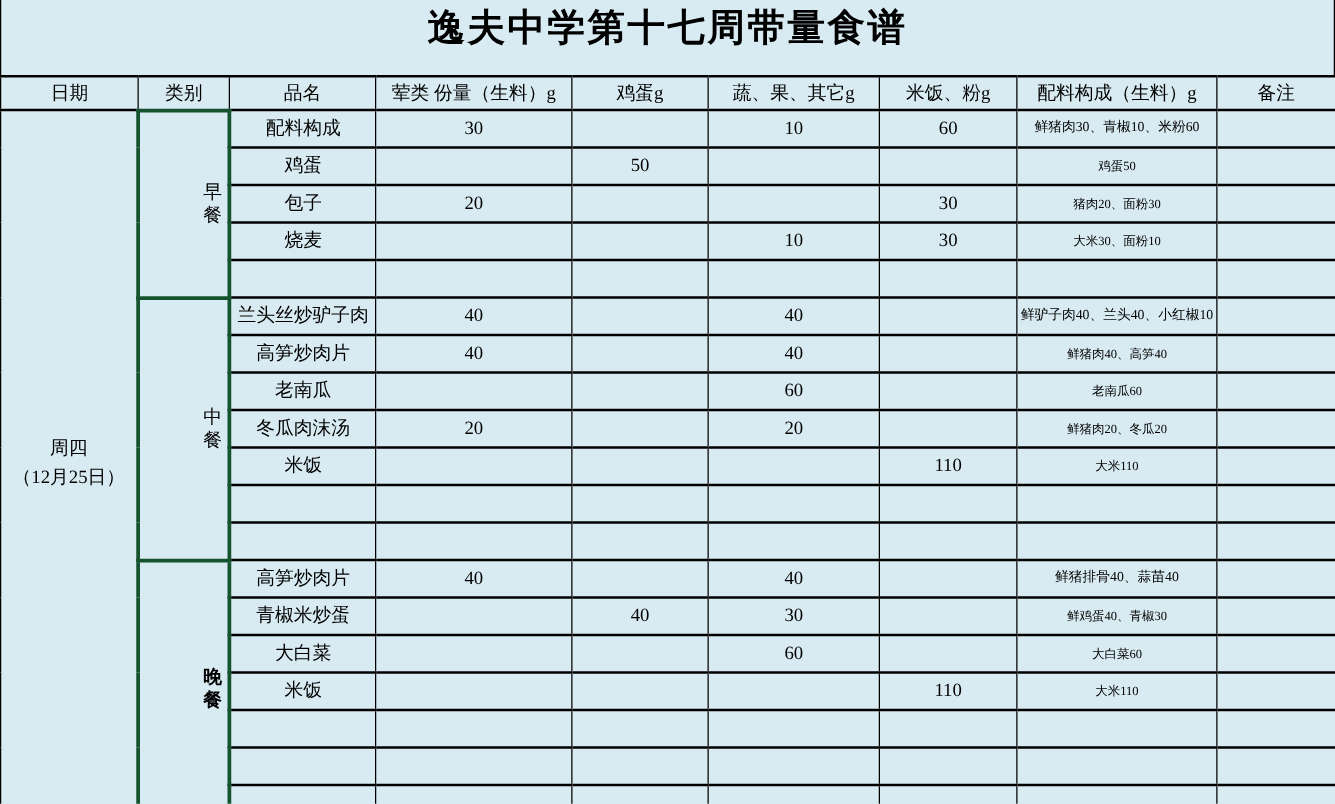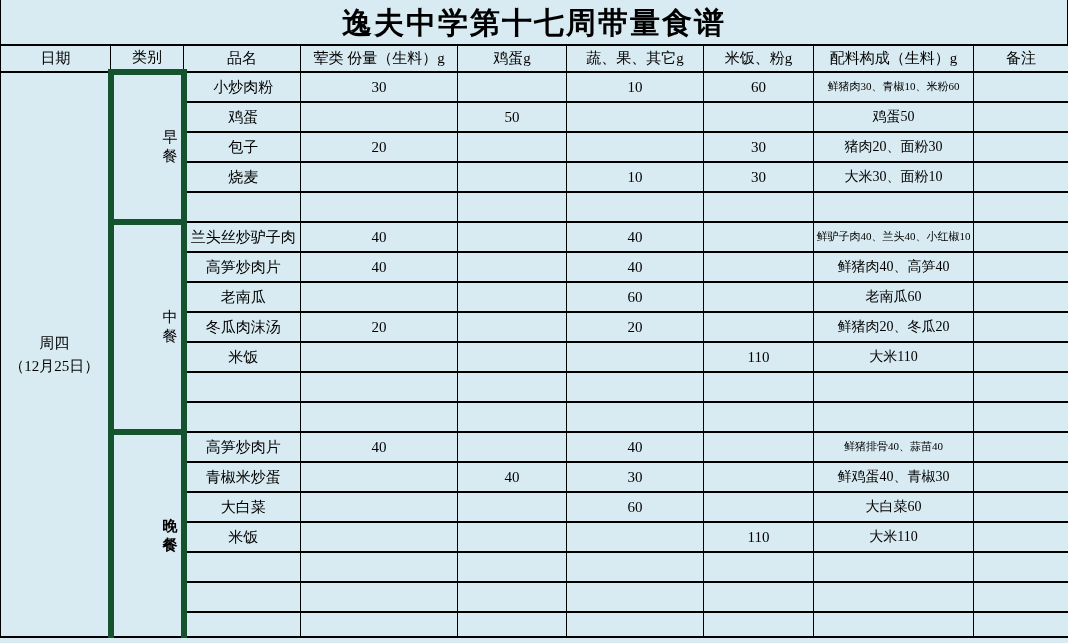--- a/index.html
+++ b/index.html
@@ -12,21 +12,21 @@
     font-family: "Liberation Serif", "DejaVu Serif", serif;
   }
   .page {
     position: relative;
     width: 1068px;
     height: 643px;
     background: #d9ebf2;
     overflow: hidden;
   }
   .title {
-    height: 44px;
+    height: 60px;
     line-height: 46px;
     text-align: center;
     font-size: 30px;
     font-weight: bold;
     letter-spacing: 2px;
     border-left: 1px solid #000;
     border-right: 1px solid #000;
   }
   table.menu {
     border-collapse: collapse;
@@ -61,30 +61,30 @@
   tbody tr.last-row { height: 25px; }
 
   td.data {
     border: 1px solid #000;
     border-top: 2px solid #000;
     border-bottom: 2px solid #000;
     font-size: 15px;
     line-height: 1.1;
   }
   td.num { font-size: 15px; }
-  td.ingr { font-size: 14px; }
+  td.ingr { font-size: 10px; }
   td.ingr.small { font-size: 11px; line-height: 1.2; margin-left: 12px; }
   td.date-cell {
     border: 1px solid #000;
     border-bottom: 2px solid #000;
     font-size: 15px;
     line-height: 1.5;
   }
   td.cat-cell {
-    border: 6px solid #14532d;
+    border: 3px solid #14532d;
     font-size: 15px;
     padding-left: 48px;
   }
   td.cat-cell.cat-last { border-bottom: 2px solid #000; font-weight: bold; }
   tbody tr.last-row td { border-bottom: 2px solid #000; }
 </style>
 </head>
 <body>
 
 <div class="page">
@@ -114,21 +114,21 @@
         <th>备注</th>
       </tr>
     </thead>
     <tbody>
         <tr>
           <td class="date-cell" rowspan="19">
             <div>周四</div>
             <div>（12月25日）</div>
           </td>
           <td class="cat-cell" rowspan="5">早餐</td>
-          <td class="data">小炒肉粉</td>
+          <td class="data">配料构成</td>
           <td class="data num">30</td>
           <td class="data num"></td>
           <td class="data num">10</td>
           <td class="data num">60</td>
           <td class="data ingr small">鲜猪肉30、青椒10、米粉60</td>
           <td class="data"></td>
         </tr>
         <tr>
           <td class="data">鸡蛋</td>
           <td class="data num"></td>

